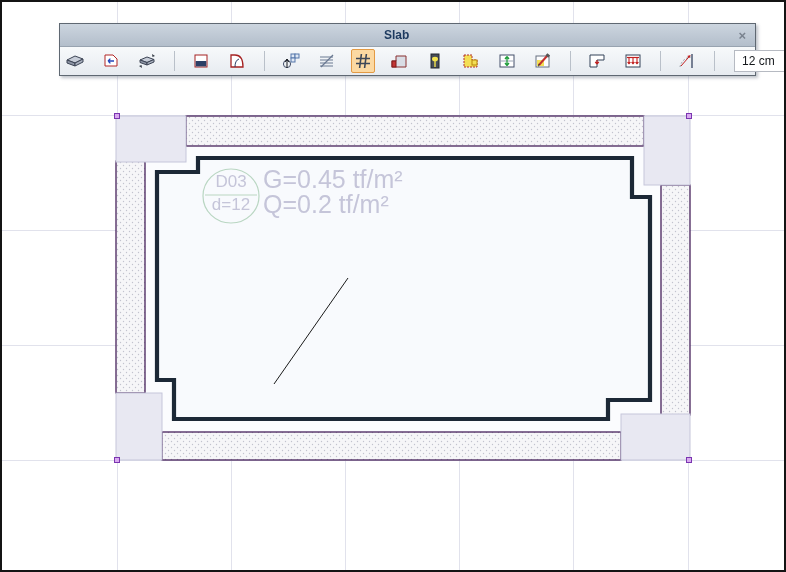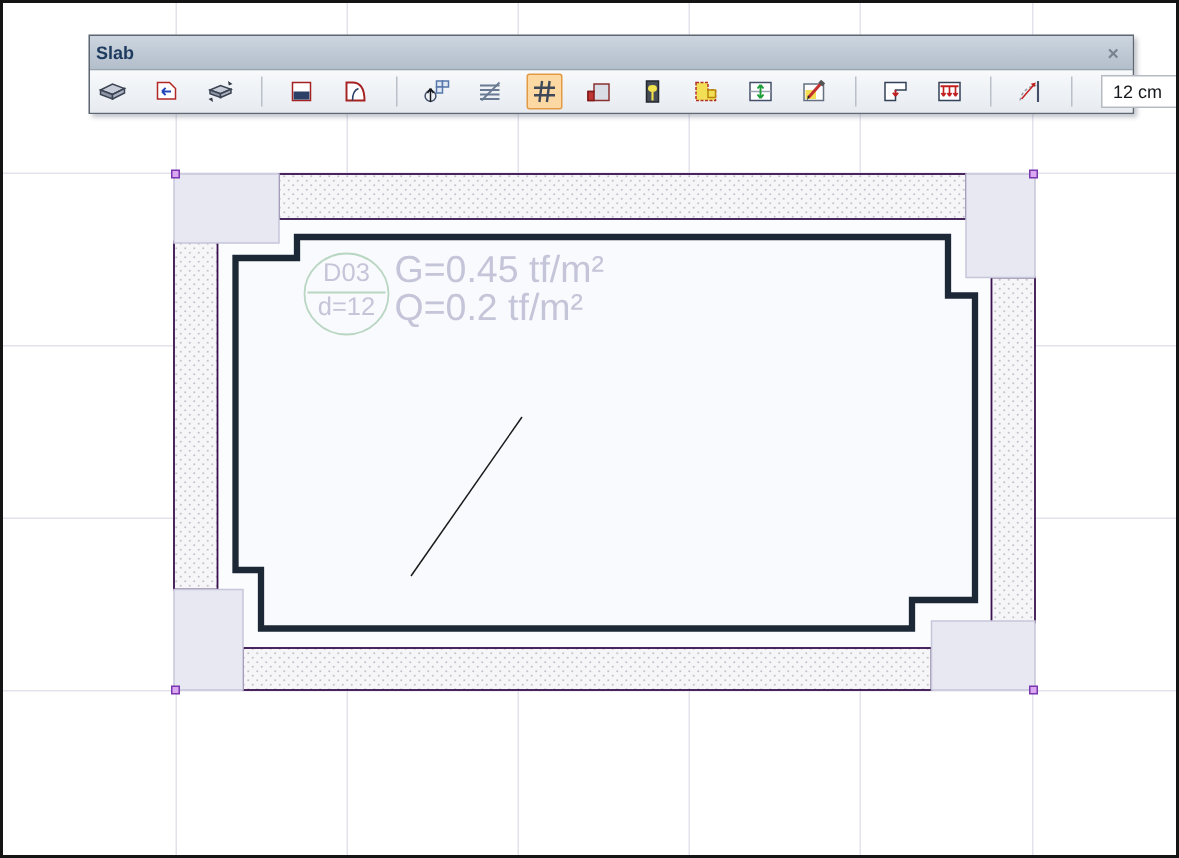--- a/index.html
+++ b/index.html
@@ -19,21 +19,21 @@
     position:absolute;left:57px;top:21px;width:695px;z-index:5;
     border:1px solid #5f6872;background:#eef1f5;
     box-shadow:2px 2px 3px rgba(110,120,135,.45);
   }
   #titlebar{
     height:22px;display:flex;align-items:center;
     background:linear-gradient(#ccd5df,#b3becb);
     border-bottom:1px solid #98a3b0;
   }
   #titlebar .title{
-    font-size:12px;font-weight:bold;color:#1d3a5f;padding-left:4px;flex:1;
+    font-size:12px;font-weight:bold;color:#1d3a5f;padding-left:4px;flex:1;text-align:center;
   }
   #titlebar .close{
     font-size:13px;font-weight:bold;color:#79828e;padding:0 9px;cursor:default;
   }
   #toolrow{
     height:28px;display:flex;align-items:center;
     background:linear-gradient(#f7f9fb,#e7ebf0);
     padding-left:3px;
     gap:11px;
   }

